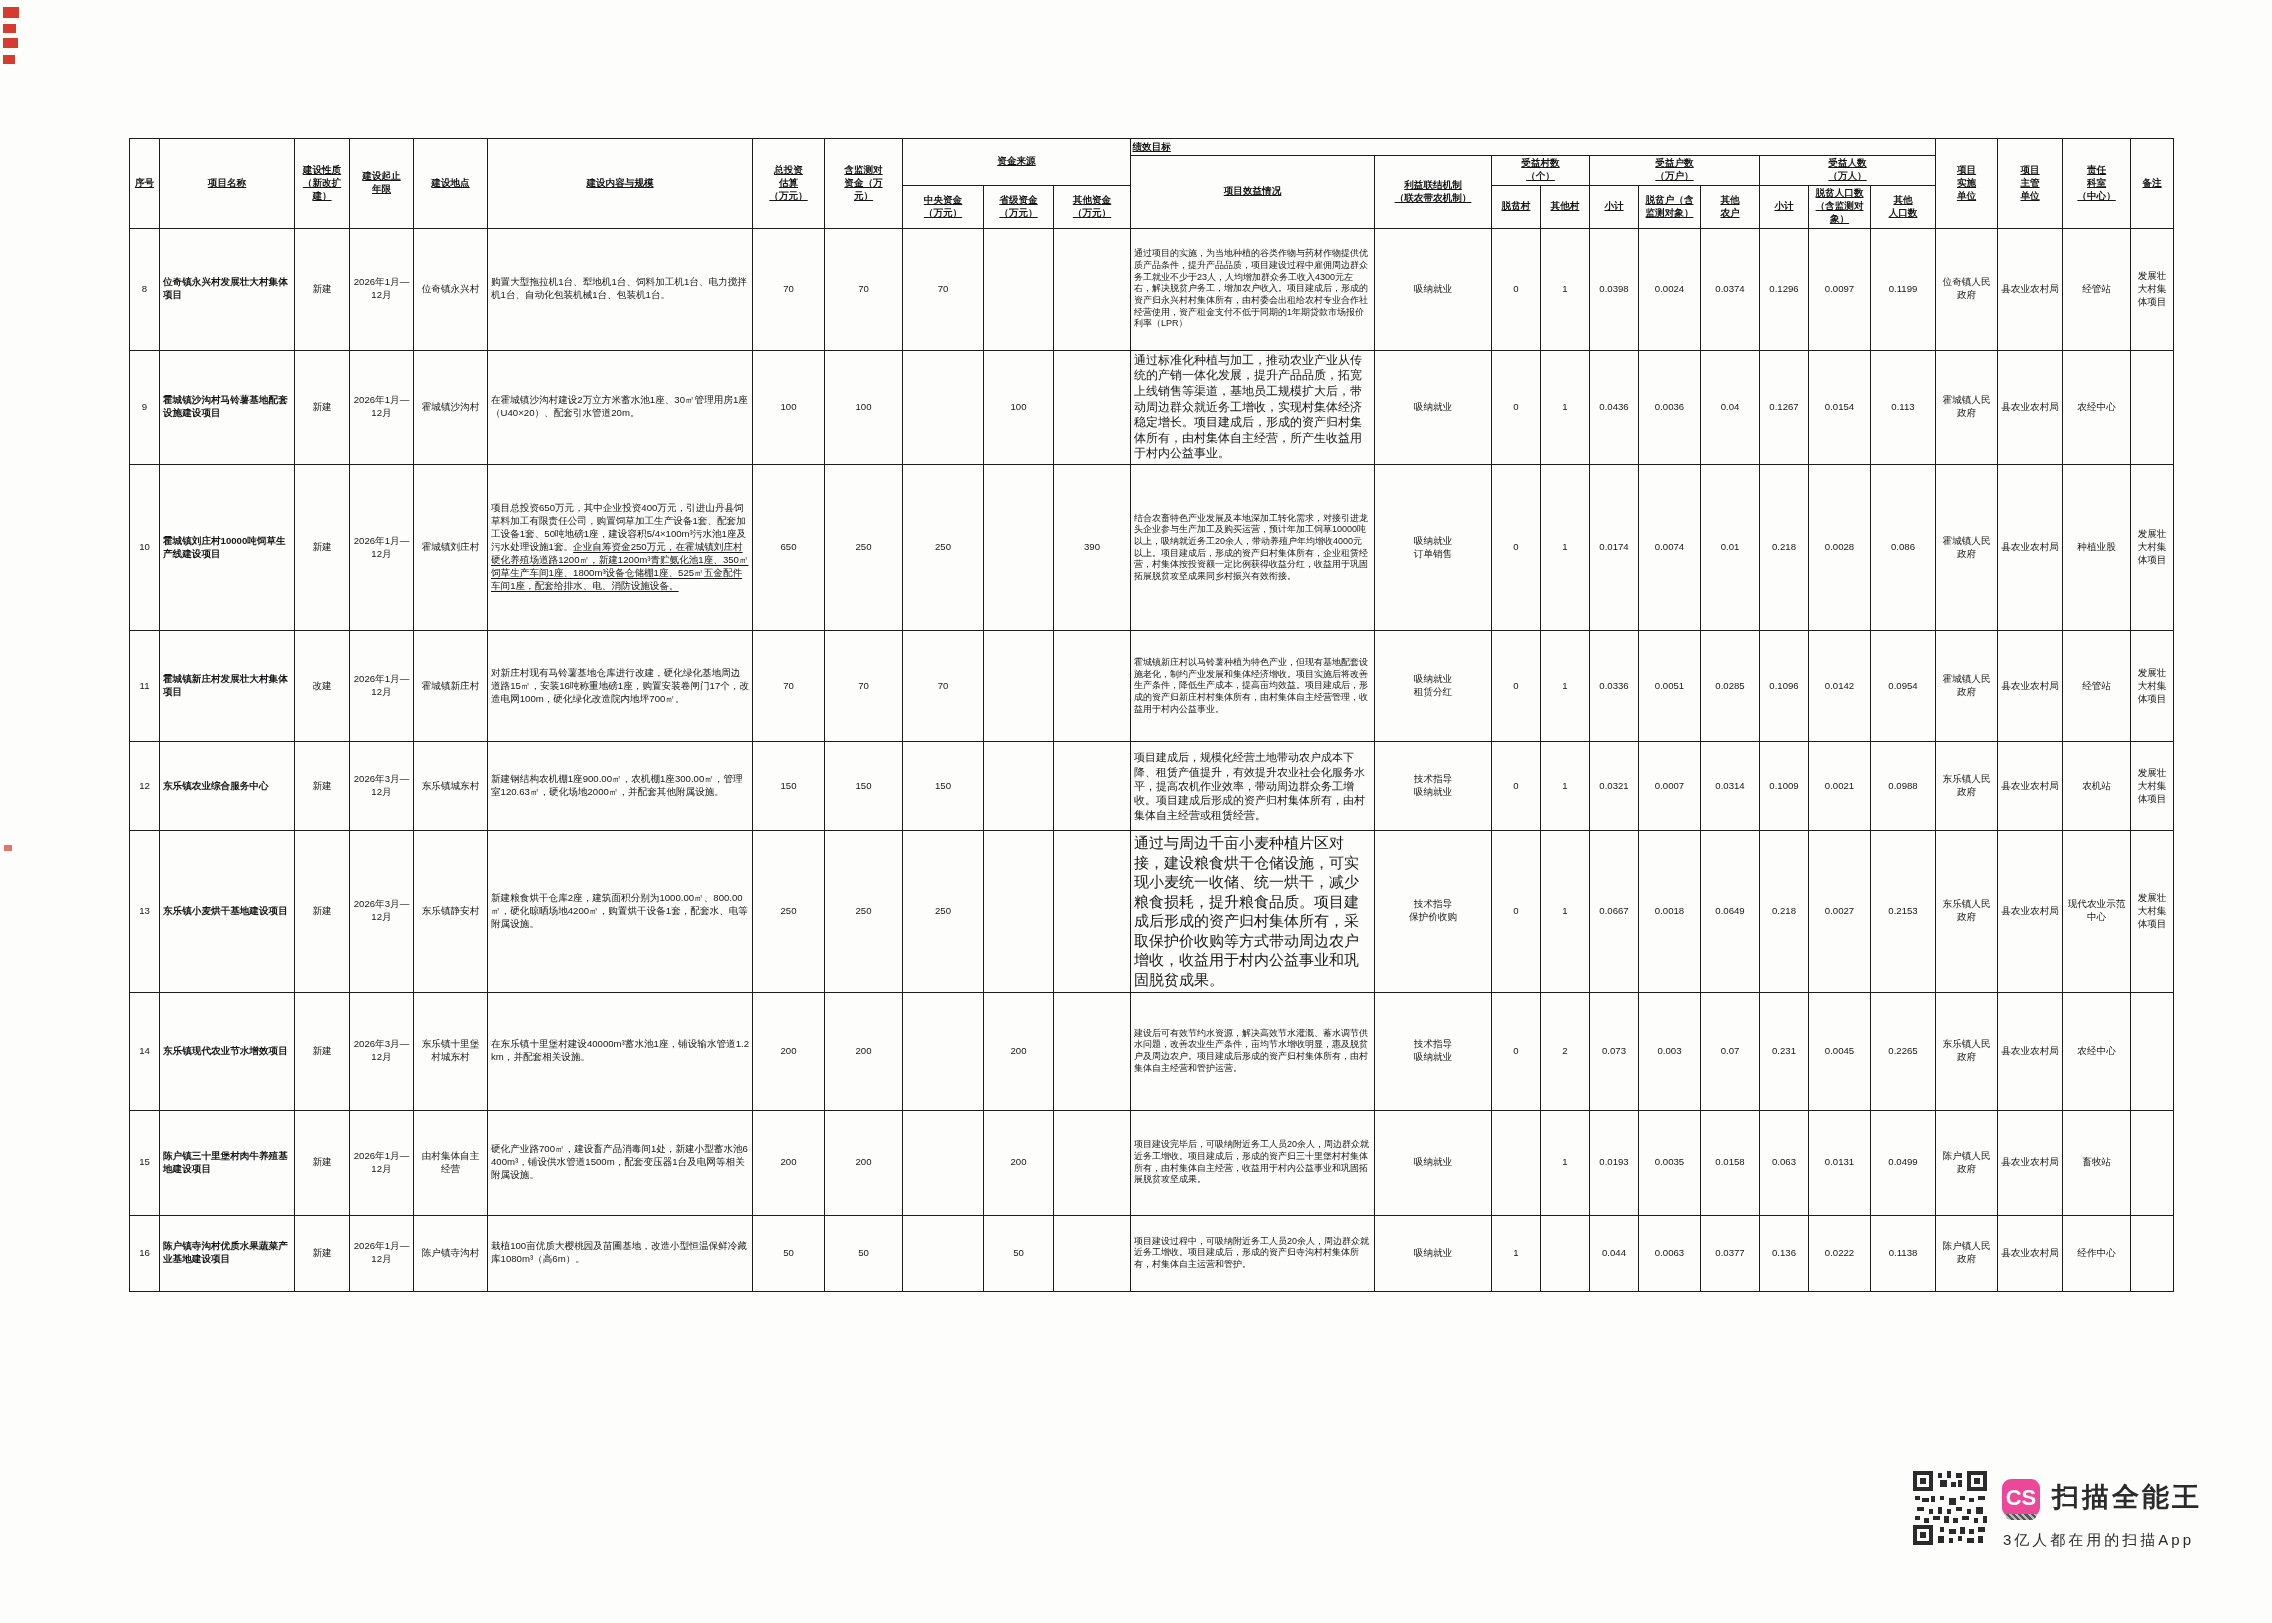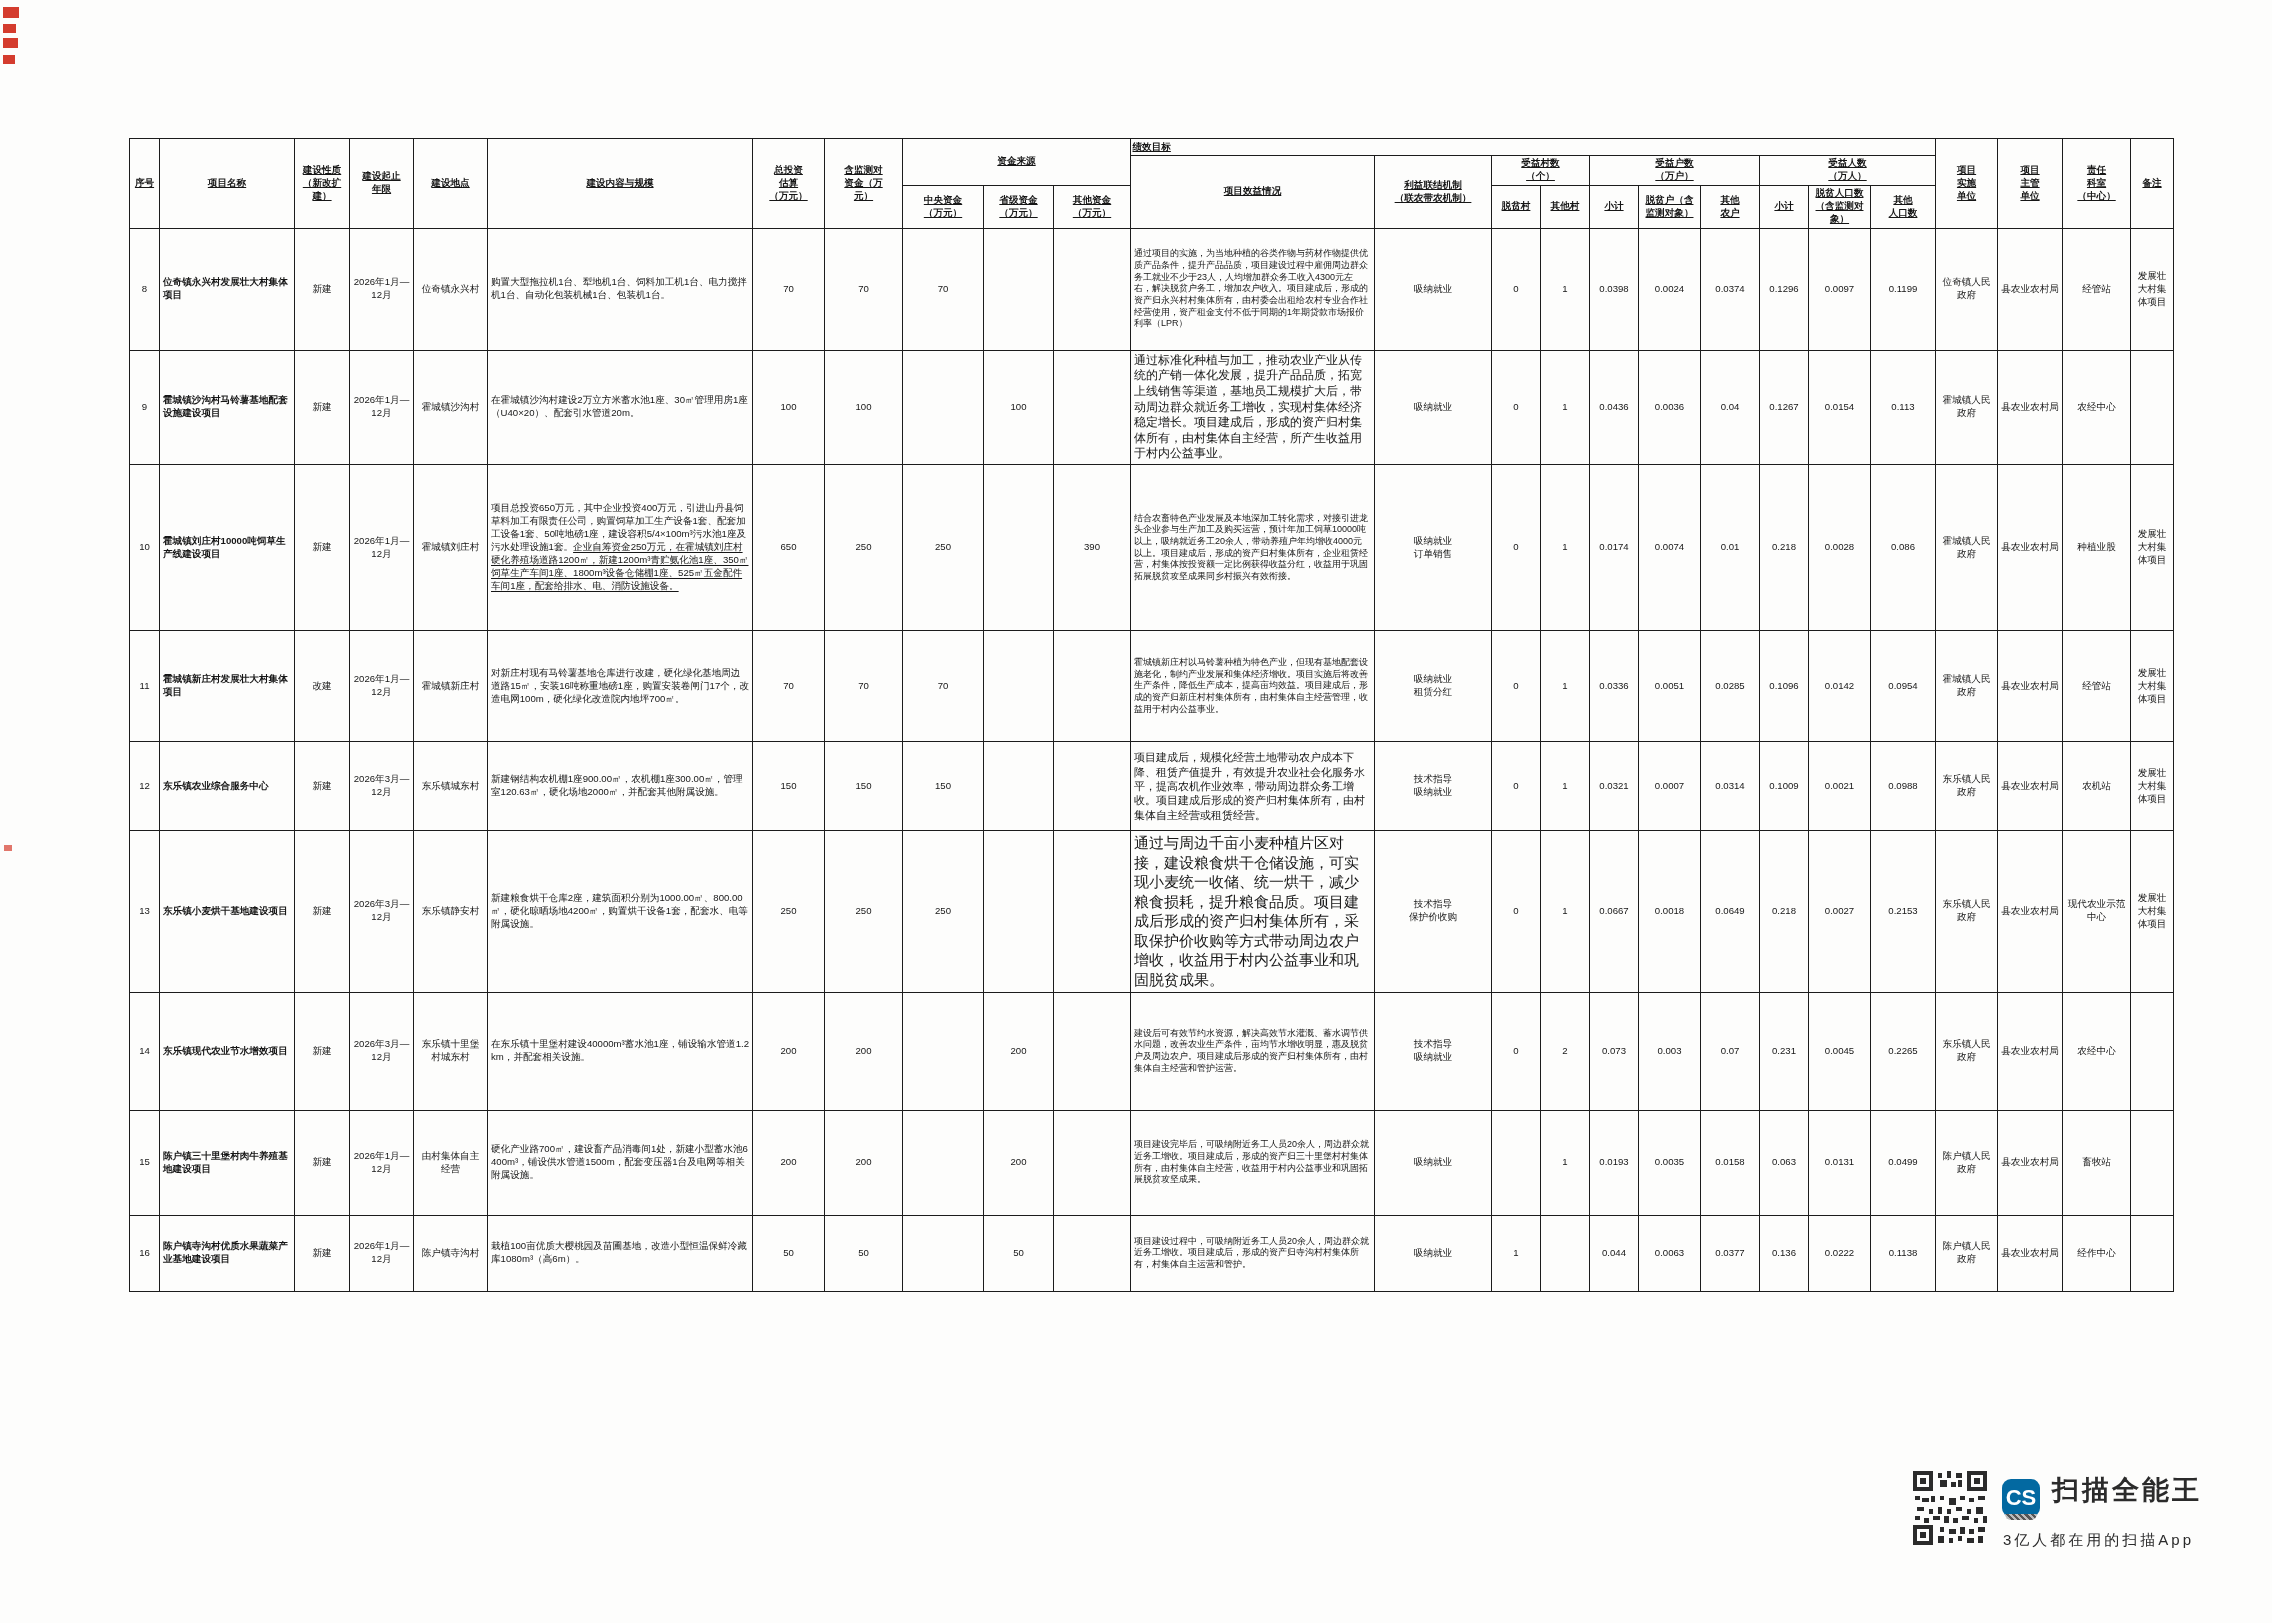--- a/index.html
+++ b/index.html
@@ -14,27 +14,27 @@
               font-size:9.6px;line-height:1.35;overflow:hidden;word-break:break-all;}
   table.sheet th{font-weight:bold;text-align:center;white-space:pre-line;padding:1.5px 1.5px;text-decoration:underline;}
   td.c{text-align:center;}
   td.l{text-align:left;}
   td.name{font-weight:bold;}
   td.content u{text-decoration:underline;text-underline-offset:2.2px;}
   .mech{white-space:pre-line;text-align:center;}
   
   .wm{position:absolute;left:1913px;top:1469px;width:318px;height:104px;color:#2b2b2b;}
   .wm-qr{position:absolute;left:0;top:1.5px;width:74px;height:74px;}
-  .wm-logo{position:absolute;left:89px;top:10.4px;width:38px;height:38px;background:#0369a1;
+  .wm-logo{position:absolute;left:89px;top:10.4px;width:38px;height:38px;background:#ec4899;
            border-radius:9px;color:#fff;font-weight:bold;font-size:22px;text-align:center;
            line-height:37px;font-family:"Liberation Sans",sans-serif;}
   .wm-logo:after{content:"";position:absolute;left:3px;right:3px;bottom:-3px;height:6px;
            background:repeating-linear-gradient(45deg,#555 0 2.2px,#bbb 2.2px 4.4px);
            border-radius:0 0 7.4px 7.4px;}
-  .wm-title{position:absolute;left:139px;top:3px;font-size:27px;font-weight:bold;letter-spacing:3px;}
+  .wm-title{position:absolute;left:139px;top:10px;font-size:27px;font-weight:bold;letter-spacing:3px;}
   .wm-sub{position:absolute;left:90px;top:62px;font-size:15px;letter-spacing:3px;}
 </style>
 </head>
 <body>
 
 <div class="page">
 
   <div class="red-mark" style="left:3px;top:7.4px;width:16.3px;height:10.4px;"></div>
   <div class="red-mark" style="left:3px;top:24px;width:13.3px;height:9px;"></div>
   <div class="red-mark" style="left:3px;top:38px;width:15px;height:9.6px;"></div>

